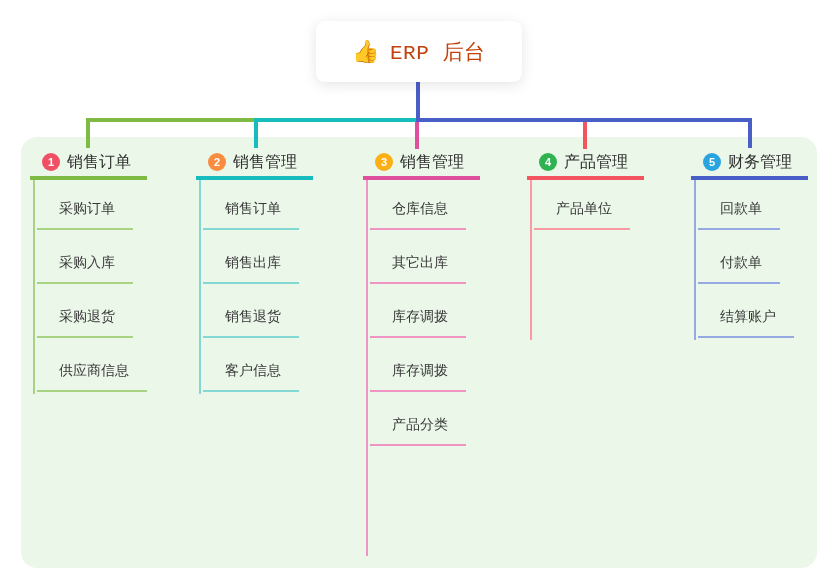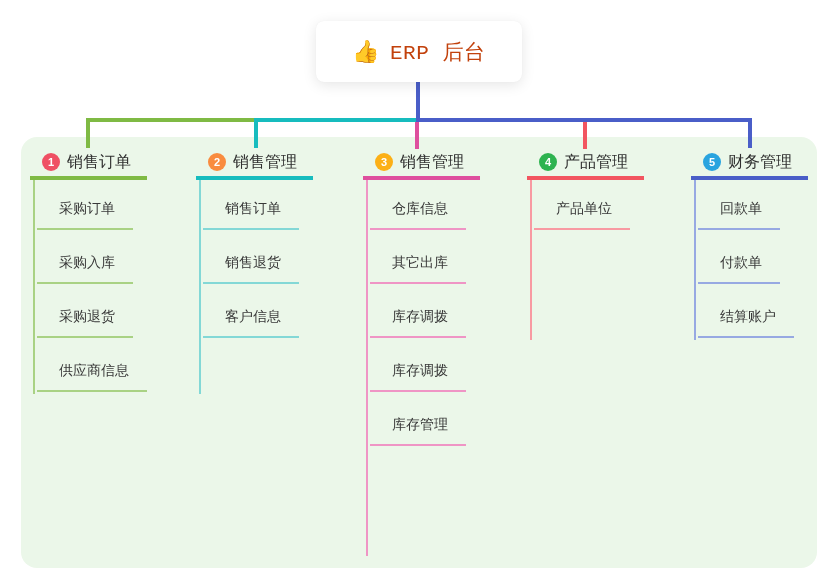--- a/index.html
+++ b/index.html
@@ -136,20 +136,23 @@
     <div class="branch-title">
       <span class="badge">2</span>
       <span class="branch-label">销售管理</span>
     </div>
     <div class="spine" style="height: 214px;"></div>
     <div class="children">
       <div class="child-row">
           <span class="child-label">销售订单</span>
         </div>
       <div class="child-row">
+          <span class="child-label">销售出库</span>
+        </div>
+      <div class="child-row">
           <span class="child-label">销售退货</span>
         </div>
       <div class="child-row">
           <span class="child-label">客户信息</span>
         </div>
     </div>
   </div>
 
   <div class="branch" style="left: 363px; --main: #de4f9e; --light: #ef95c5; --badge: #fcb016;">
     <div class="branch-title">
@@ -164,21 +167,21 @@
       <div class="child-row">
           <span class="child-label">其它出库</span>
         </div>
       <div class="child-row">
           <span class="child-label">库存调拨</span>
         </div>
       <div class="child-row">
           <span class="child-label">库存调拨</span>
         </div>
       <div class="child-row">
-          <span class="child-label">库存管理</span>
+          <span class="child-label">产品分类</span>
         </div>
     </div>
   </div>
 
   <div class="branch" style="left: 527px; --main: #f25560; --light: #f89aa2; --badge: #2eb350;">
     <div class="branch-title">
       <span class="badge">4</span>
       <span class="branch-label">产品管理</span>
     </div>
     <div class="spine" style="height: 160px;"></div>

